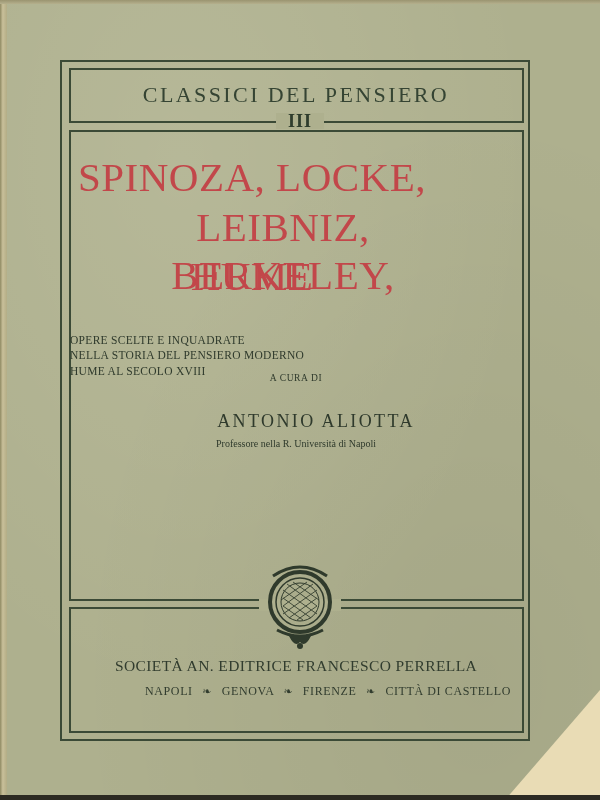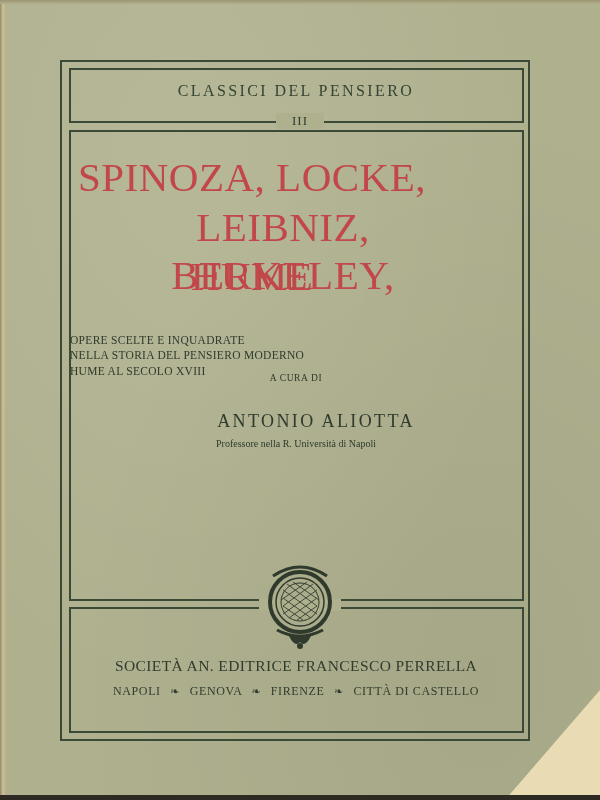--- a/index.html
+++ b/index.html
@@ -28,25 +28,25 @@
       border-style: solid; border-width: 0 0 110px 95px;
       border-color: transparent transparent #e9dcb5 transparent;
     }
     .page-edge {
       position: absolute; right: 0; bottom: 0; width: 600px; height: 5px;
       background: #2c2a22;
     }
     .line { position: absolute; background: #3b4a36; }
     .title-series {
       position: absolute; left: 70px; width: 452px; top: 82px;
-      text-align: center; color: #354433; font-size: 16px; letter-spacing: 2.4px;
+      text-align: center; color: #354433; font-size: 22px; letter-spacing: 2.4px;
     }
     .volume-number {
       position: absolute; left: 276px; width: 48px; top: 113px;
-      text-align: center; color: #2f3d2d; font-weight: normal; font-size: 13px;
+      text-align: center; color: #2f3d2d; font-weight: bold; font-size: 18px;
       letter-spacing: 1px; background: #aeb08e; line-height: 16px;
     }
     .red-title {
       position: absolute; left: 70px; width: 364px; text-align: center;
       color: #c2474a; font-size: 41px; letter-spacing: 0.5px; line-height: 48px;
     }
     .subtitle {
       position: absolute; left: 70px; width: 452px; 
       color: #2f3a2c; font-size: 11.5px; letter-spacing: 0.3px; line-height: 14px;
     }
@@ -64,21 +64,21 @@
     }
     .emblem {
       position: absolute; left: 259px; top: 562px; width: 82px; height: 90px;
     }
     .publisher {
       position: absolute; left: 70px; width: 452px; top: 657px; text-align: center;
       color: #313c2e; font-size: 15.5px; letter-spacing: 0.4px;
     }
     .cities {
       position: absolute; left: 70px; width: 452px; top: 684px; text-align: center;
-      color: #313c2e; font-size: 12px; letter-spacing: 0.6px;
+      color: #313c2e; font-size: 12px; letter-spacing: 0.6px; padding-left: 32px;
     }
     .cities .sep { display: inline-block; margin: 0 6px; font-size: 11px; }
   </style>
 </head>
 <body>
 
 <div class="cover">
   <div class="spine-wear"></div>
   <div class="top-wear"></div>
 

